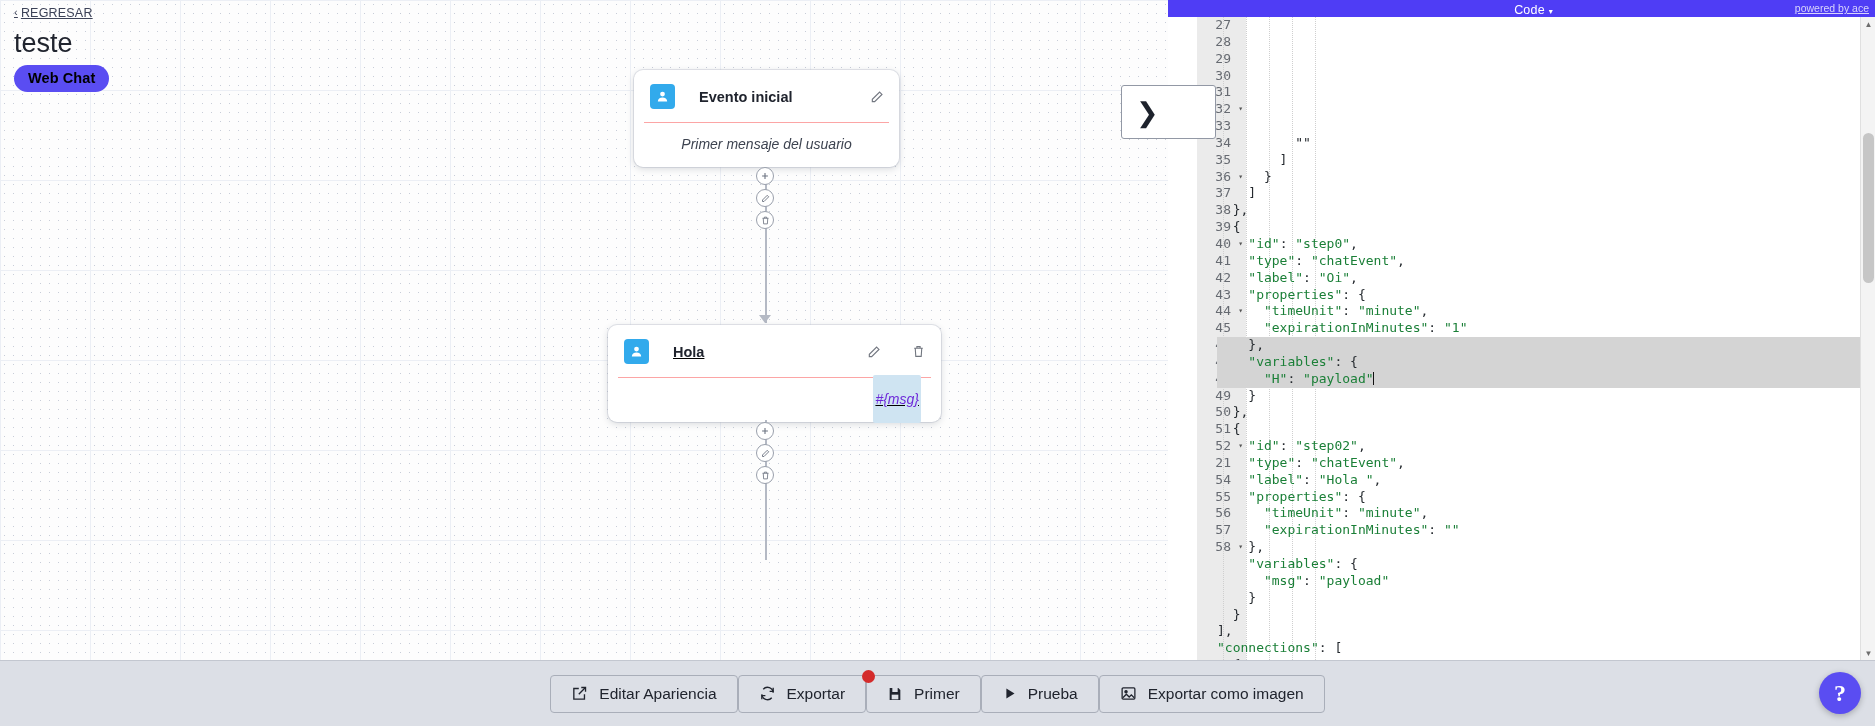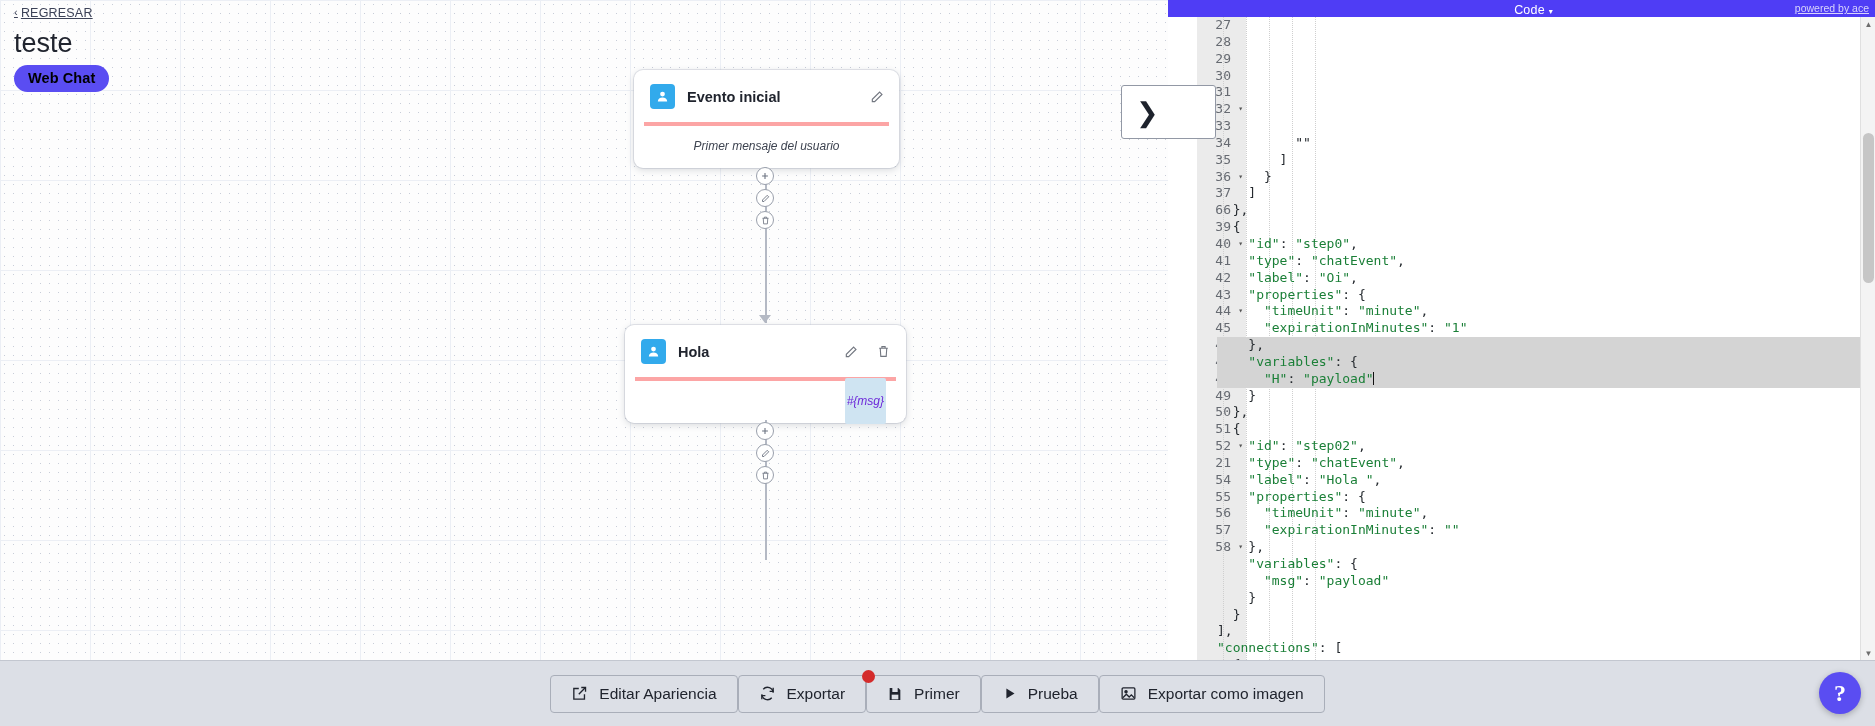--- a/index.html
+++ b/index.html
@@ -47,42 +47,42 @@
   
   .node {
     position: absolute;
     background: #fff;
     border-radius: 9px;
     box-shadow: 0 2px 7px rgba(30,40,60,.17), 0 0 0 1px rgba(200,205,215,.45);
     width: 265px;
   }
   .node-head {
     display: flex; align-items: center;
-    padding: 14px 14px 13px 16px; gap: 12px;
+    padding: 14px 14px 13px 16px; gap: 24px;
   }
   .node-icon {
     width: 25px; height: 25px; border-radius: 4px;
     background: #32aaec; flex: 0 0 auto;
     display: flex; align-items: center; justify-content: center;
   }
   .node-title {
     font-size: 14.5px; font-weight: 700; color: #20242e;
     flex: 1 1 auto; white-space: nowrap; overflow: hidden;
   }
   .node-act {
     width: 17px; height: 17px; flex: 0 0 auto;
     display: flex; align-items: center; justify-content: center;
     cursor: pointer; opacity: .72;
   }
   .node-act + .node-act { margin-left: 4px; }
   .node-body {
-    border-top: 4px solid #fca5a5;
+    border-top: 1px solid #fca5a5;
     margin: 0 10px;
     padding: 13px 6px 15px;
-    font-size: 12px; font-style: italic; color: #3d4350;
+    font-size: 14px; font-style: italic; color: #3d4350;
     text-align: center;
   }
   .node-body.right { text-align: right; padding-right: 10px; }
   .tok {
     background: #cfe4f2; color: #6d28d9;
     padding: 16px 2px; border-radius: 2px;
   }
 
   
   .conn {
@@ -272,21 +272,21 @@
           <path d="M16.5 3.5l4 4L8 20H4v-4z"></path>
         </svg>
     </div>
     <div class="cbtn">
       <svg width="9" height="9" viewBox="0 0 24 24" fill="none" stroke="#6b7280" stroke-width="2.2">
           <path d="M4 6h16M9 6V3h6v3M6 6l1 15h10l1-15"></path>
         </svg>
     </div>
   </div>
 
-  <div class="node" style="left:625px; top:325px; width:281px;">
+  <div class="node" style="left:608px; top:325px; width:333px;text-decoration:underline;">
     <div class="node-head">
       <span class="node-icon">
         <svg width="15" height="15" viewBox="0 0 24 24" fill="#fff">
             <circle cx="12" cy="8" r="3.8"></circle>
             <path d="M4.5 20c0-4.1 3.4-6.4 7.5-6.4s7.5 2.3 7.5 6.4z"></path>
           </svg>
       </span>
       <span class="node-title">Hola</span>
       <span class="node-act">
         <svg width="14" height="14" viewBox="0 0 24 24" fill="none" stroke="#3d4350" stroke-width="2">
@@ -342,21 +342,21 @@
         <div class="gline">28</div>
         <div class="gline">29</div>
         <div class="gline">30</div>
         <div class="gline">31</div>
         <div class="gline">32<span class="fold">▾</span></div>
         <div class="gline">33</div>
         <div class="gline">34</div>
         <div class="gline">35</div>
         <div class="gline">36<span class="fold">▾</span></div>
         <div class="gline">37</div>
-        <div class="gline">66</div>
+        <div class="gline">38</div>
         <div class="gline">39</div>
         <div class="gline">40<span class="fold">▾</span></div>
         <div class="gline">41</div>
         <div class="gline">42</div>
         <div class="gline">43</div>
         <div class="gline">44<span class="fold">▾</span></div>
         <div class="gline">45</div>
         <div class="gline">46</div>
         <div class="gline">47</div>
         <div class="gline">48<span class="fold">▾</span></div>

